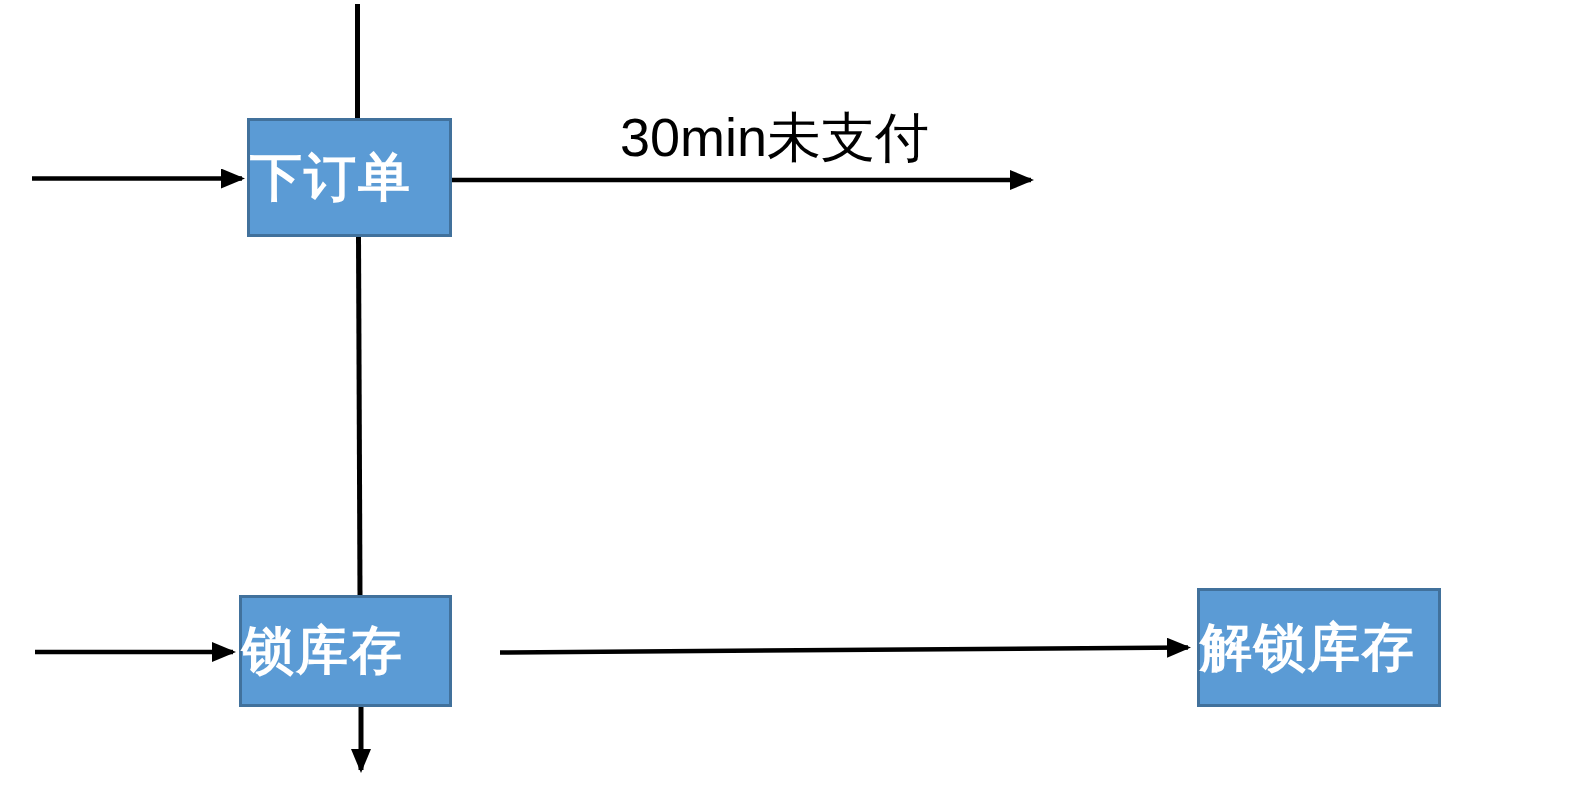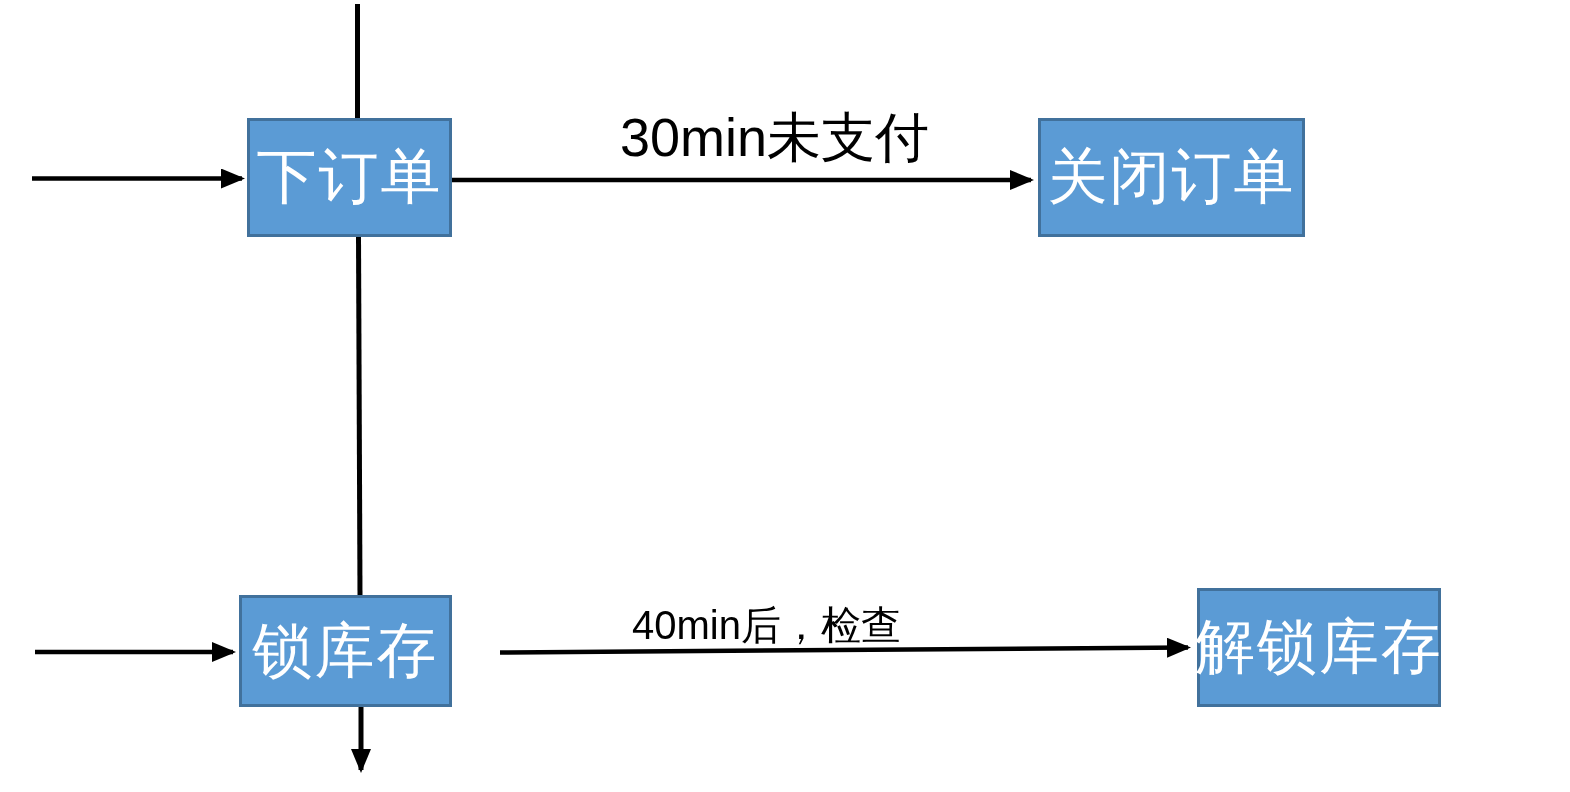--- a/index.html
+++ b/index.html
@@ -30,24 +30,24 @@
   .conn.mid   { stroke-width: 4.5; }
   .arrow-head { fill: var(--line, #000000); }
   .node {
     position: absolute;
     box-sizing: border-box;
     background: var(--node-fill, #5B9BD5);
     border: 3px solid var(--node-border, #41719C);
     color: var(--node-text, #FFFFFF);
     display: flex;
     align-items: center;
-    justify-content: center;
-    font-size: 60px;
+    font-size: 52px;
     letter-spacing: 2px;
     white-space: nowrap;
+    font-weight: bold;
   }
   .node-place-order  { left: 247px;  top: 118px; width: 205px; height: 119px; }
   .node-close-order  { left: 1038px; top: 118px; width: 267px; height: 119px; }
   .node-lock-stock   { left: 239px;  top: 595px; width: 213px; height: 112px; }
   .node-unlock-stock { left: 1197px; top: 588px; width: 244px; height: 119px; }
   .edge-label {
     position: absolute;
     color: var(--label-text, #000000);
     white-space: nowrap;
   }
@@ -89,33 +89,29 @@
 
     <line class="conn mid" x1="500" y1="652.5" x2="1188" y2="647.5" marker-end="url(#arrow)"></line>
 
     <line class="conn thick" x1="361" y1="707" x2="361" y2="770" marker-end="url(#arrow)"></line>
   </svg>
 
   <div class="node node-place-order">
     <span>下订单</span>
   </div>
 
-  <div class="node node-close-order">
-    <span>关闭订单</span>
-  </div>
 
   <div class="node node-lock-stock">
     <span>锁库存</span>
   </div>
 
   <div class="node node-unlock-stock">
     <span>解锁库存</span>
   </div>
 
   <div class="edge-label edge-label-30min">
     <span>30min未支付</span>
   </div>
 
   <div class="edge-label edge-label-40min">
-    <span>40min后，检查</span>
   </div>
 
 </div>
 
 </body></html>

